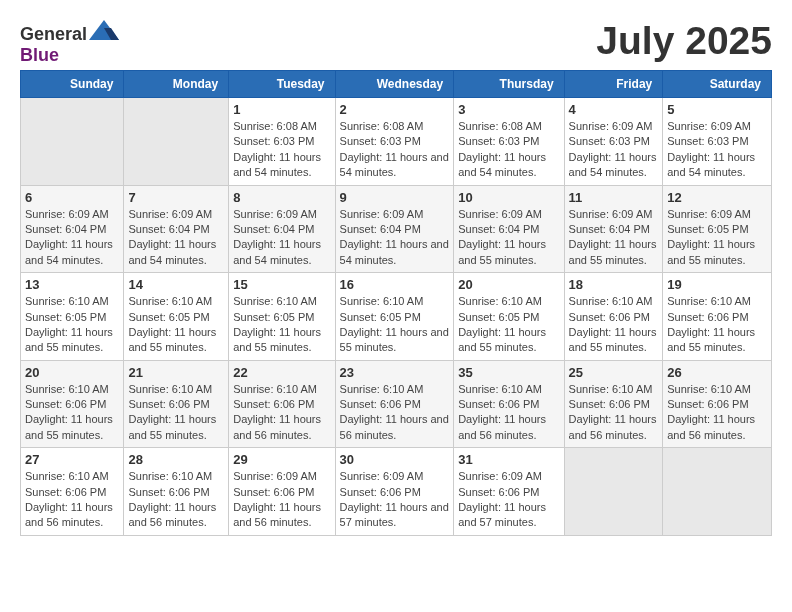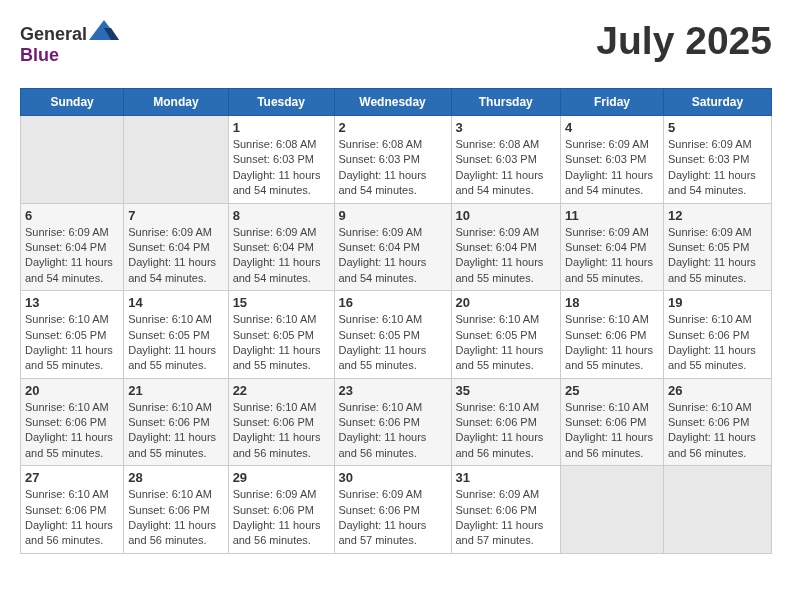--- a/index.html
+++ b/index.html
@@ -7,21 +7,21 @@
       font-family: Arial, sans-serif;
       background: #fff;
       width: 792px;
       min-height: 612px;
       padding: 20px;
     }
     .header {
       display: flex;
       justify-content: space-between;
       align-items: flex-start;
-      margin-bottom: 22px;
+      margin-bottom: 4px;
     }
     .logo {
       display: flex;
       align-items: center;
     }
     .logo-text-general {
       font-size: 18px;
       font-weight: bold;
       color: #333;
     }
@@ -49,22 +49,22 @@
       color: #333;
     }
     table {
       width: 100%;
       border-collapse: collapse;
       font-size: 10px;
     }
     thead tr th {
       background-color: #2a6db5;
       color: white;
-      padding: 6px 4px;
-      text-align: center;
+      padding: 6px 10px;
+      text-align: right;
       font-size: 12px;
       font-weight: bold;
       border: 1px solid #1a5ca8;
     }
     tbody tr td {
       border: 1px solid #ccc;
       padding: 4px 4px;
       vertical-align: top;
       background: #fff;
       min-height: 80px;

